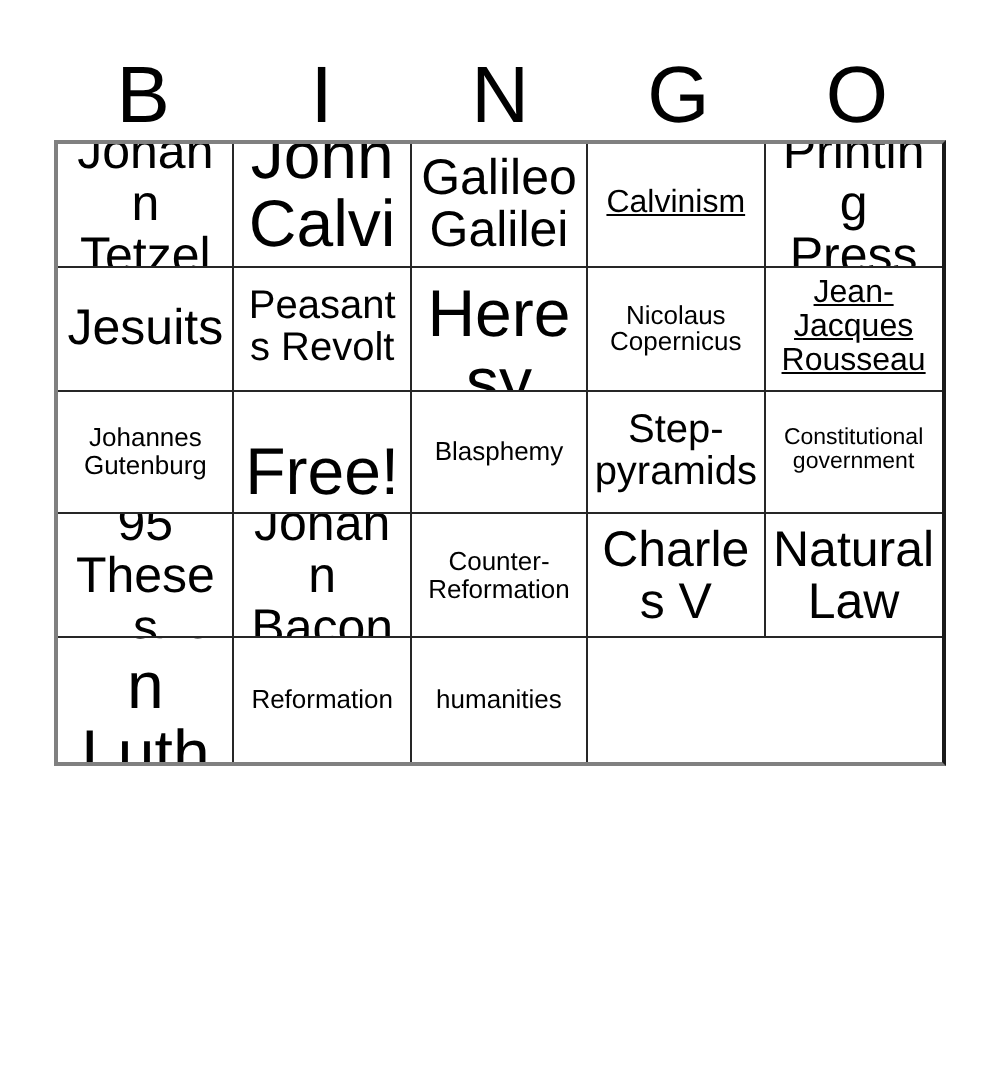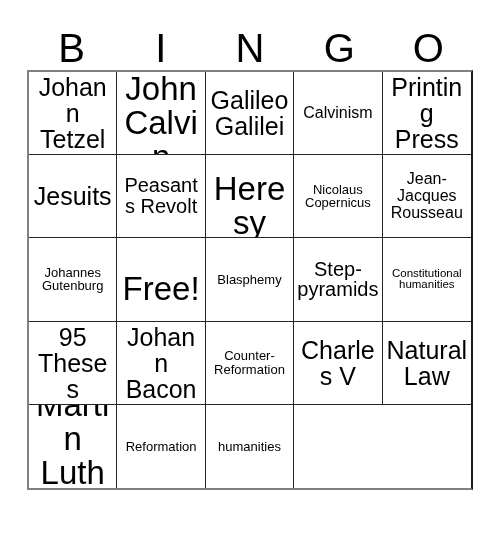--- a/index.html
+++ b/index.html
@@ -46,21 +46,21 @@
     line-height: 1;
     color: #000000;
   }
 
   
   .grid {
     position: absolute;
     left: 27px;
     top: 70px;
     width: 446px;
-    height: 420px;
+    height: 313px;
     display: grid;
     grid-template-columns: repeat(5, 1fr);
     grid-template-rows: repeat(5, 1fr);
     box-sizing: border-box;
     border-top: 2px solid #808080;
     border-left: 2px solid #808080;
     border-right: 2px solid #1a1a1a;
     border-bottom: 2px solid #808080;
     background: #ffffff;
   }
@@ -90,21 +90,21 @@
     width: 100%;
     line-height: 1.04;
     color: #000000;
     word-wrap: break-word;
   }
 
   
   .t-xl  { font-size: 33px; margin-top: 20px; }
   .t-lg  { font-size: 25px; }
   .t-md  { font-size: 20px; }
-  .t-sm  { font-size: 16px; }
+  .t-sm  { font-size: 16px; text-decoration: underline; }
   .t-xs  { font-size: 13px; }
   .t-xxs { font-size: 11.5px; }
 </style>
 </head>
 <body>
 
 <div class="card">
 
   <div class="header-row">
     <div class="header-cell">
@@ -161,21 +161,21 @@
       <div class="cell">
         <span class="cell-text t-xl">Free!</span>
       </div>
       <div class="cell">
         <span class="cell-text t-xs">Blasphemy</span>
       </div>
       <div class="cell">
         <span class="cell-text t-md">Step-pyramids</span>
       </div>
       <div class="cell">
-        <span class="cell-text t-xxs">Constitutional humanities</span>
+        <span class="cell-text t-xxs">Constitutional government</span>
       </div>
       <div class="cell">
         <span class="cell-text t-lg">95 Theses</span>
       </div>
       <div class="cell">
         <span class="cell-text t-lg">Johann Bacon</span>
       </div>
       <div class="cell">
         <span class="cell-text t-xs">Counter-Reformation</span>
       </div>

